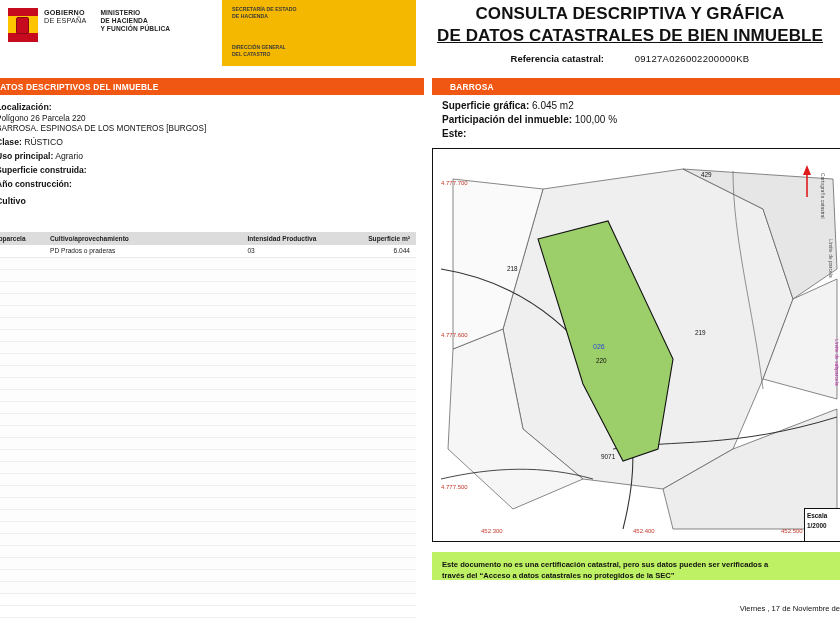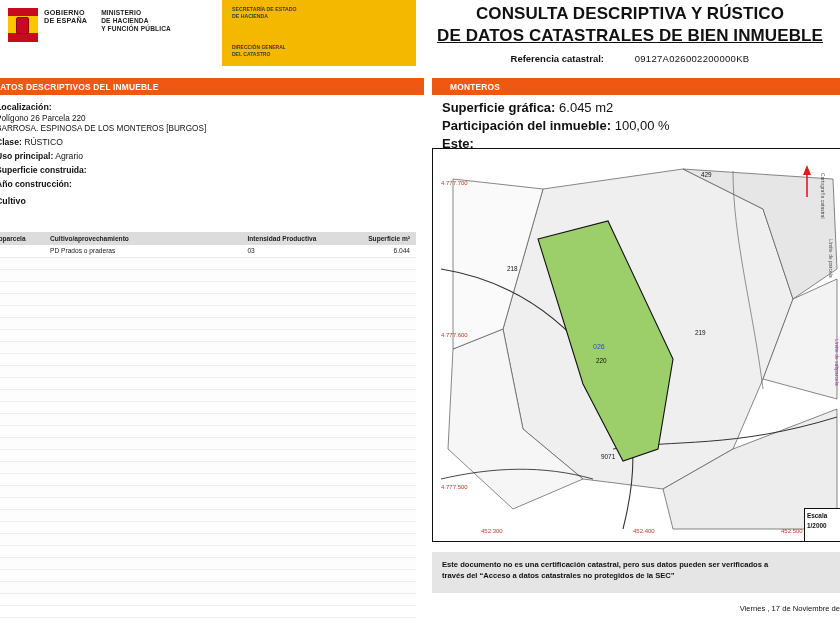--- a/index.html
+++ b/index.html
@@ -21,21 +21,21 @@
     background:
       linear-gradient(to bottom,#c60b1e 0 25%, #ffc400 25% 75%, #c60b1e 75% 100%);
     position:relative;
   }
   .flag:after{
     content:"";position:absolute;left:8px;top:9px;width:11px;height:15px;
     background:#c60b1e;border:1px solid #8a0612;border-radius:2px;
   }
   .gov-text{margin-top:7px;line-height:1.12;}
   .gov-text .l1{font-size:7.2px;font-weight:bold;color:#222;letter-spacing:.2px;}
-  .gov-text .l2{font-size:7.2px;font-weight:bold;color:#222;letter-spacing:.2px;}
+  .gov-text .l2{font-size:7.2px;font-weight:normal;color:#222;letter-spacing:.2px;}
   .min-text{margin-top:7px;margin-left:14px;line-height:1.2;}
   .min-text div{font-size:6.6px;font-weight:bold;color:#222;letter-spacing:.15px;}
 
   .yellow-box{position:absolute;left:222px;top:0;width:194px;height:66px;background:#f5b800;}
   .yellow-box .t1{position:absolute;left:10px;top:6px;font-size:5.2px;font-weight:bold;color:#3b3b3b;line-height:1.35;}
   .yellow-box .t2{position:absolute;left:10px;top:44px;font-size:5px;font-weight:bold;color:#3b3b3b;line-height:1.35;}
 
   .title{position:absolute;left:420px;top:4px;width:420px;text-align:center;}
   .title .t-l1{font-size:17px;font-weight:bold;letter-spacing:.1px;}
   .title .t-l2{font-size:17px;font-weight:bold;letter-spacing:.1px;margin-top:2px;text-decoration:underline;}
@@ -68,34 +68,34 @@
   .c4{width:72px;text-align:right;padding-right:6px;}
   .tbl .trow{display:flex;height:11px;align-items:center;font-size:6.6px;color:#222;background:#fff;}
   .tbl .trow div{padding-left:4px;}
   .tbl .trow .c4{text-align:right;padding-right:6px;}
   .empty-area{position:absolute;left:-14px;top:257px;width:430px;height:340px;
               background:#fdfdfd;border-top:1px solid #e9e9e9;}
   .empty-area .line{height:11px;border-bottom:1px solid #efefef;}
 
   
   .right{position:absolute;left:432px;top:100px;width:408px;}
-  .rfld{font-size:13px;margin:0 0 3px 10px;}
+  .rfld{font-size:10px;margin:0 0 3px 10px;}
   .rfld b{font-weight:bold;}
 
   .mapwrap{position:absolute;left:432px;top:148px;width:408px;height:392px;
            border:1px solid #111;background:#fff;overflow:hidden;}
   .map-svg{position:absolute;left:0;top:0;}
   .scalebox{position:absolute;right:0;bottom:0;width:34px;height:30px;background:#fff;
             border-left:1px solid #111;border-top:1px solid #111;font-size:6.4px;font-weight:bold;
             padding:2px 0 0 2px;line-height:1.5;}
   .vertlabel{position:absolute;right:2px;top:26px;writing-mode:vertical-rl;
              font-size:4.6px;color:#444;letter-spacing:.2px;}
   .vertlabel.magenta{color:#b0199a;}
 
-  .discl{position:absolute;left:432px;top:552px;width:408px;height:41px;background:#e5e5e5;}
+  .discl{position:absolute;left:432px;top:552px;width:408px;height:28px;background:#bef264;}
   .discl p{margin:0;padding:7px 10px 0 10px;font-size:7.6px;font-weight:bold;color:#111;line-height:1.5;}
   .dateline{position:absolute;left:432px;top:604px;width:408px;text-align:right;padding-right:6px;
             font-size:7.6px;color:#111;}
 
   .coord{font-size:6px;fill:#c0392b;font-family:"Liberation Sans", sans-serif;}
   .mlbl{font-size:6.4px;fill:#111;font-family:"Liberation Sans", sans-serif;}
   .mlbl-blue{font-size:7px;fill:#2b4ad6;font-family:"Liberation Sans", sans-serif;}
 </style>
 </head>
 <body>
@@ -121,34 +121,34 @@
         <div>SECRETARÍA DE ESTADO</div>
         <div>DE HACIENDA</div>
       </div>
       <div class="t2">
         <div>DIRECCIÓN GENERAL</div>
         <div>DEL CATASTRO</div>
       </div>
     </div>
 
     <div class="title">
-      <div class="t-l1">CONSULTA DESCRIPTIVA Y RÚSTICO</div>
+      <div class="t-l1">CONSULTA DESCRIPTIVA Y GRÁFICA</div>
       <div class="t-l2">DE DATOS CATASTRALES DE BIEN INMUEBLE</div>
       <div class="refline">
         <span class="lbl">Referencia catastral:</span>
         <span class="val">09127A026002200000KB</span>
       </div>
     </div>
   </div>
 
   <div class="bar bar-left">
     <span>DATOS DESCRIPTIVOS DEL INMUEBLE</span>
   </div>
   <div class="bar bar-right">
-    <span class="rt">MONTEROS</span>
+    <span class="rt">BARROSA</span>
   </div>
 
   <div class="left">
     <div class="group-title" style="margin-top:2px">Localización:</div>
     <div class="sub">Polígono 26 Parcela 220</div>
     <div class="sub">BARROSA. ESPINOSA DE LOS MONTEROS [BURGOS]</div>
     <div class="spacer-sm"></div>
     <div class="fld">
       <b>Clase:</b>
       <span>RÚSTICO</span>

